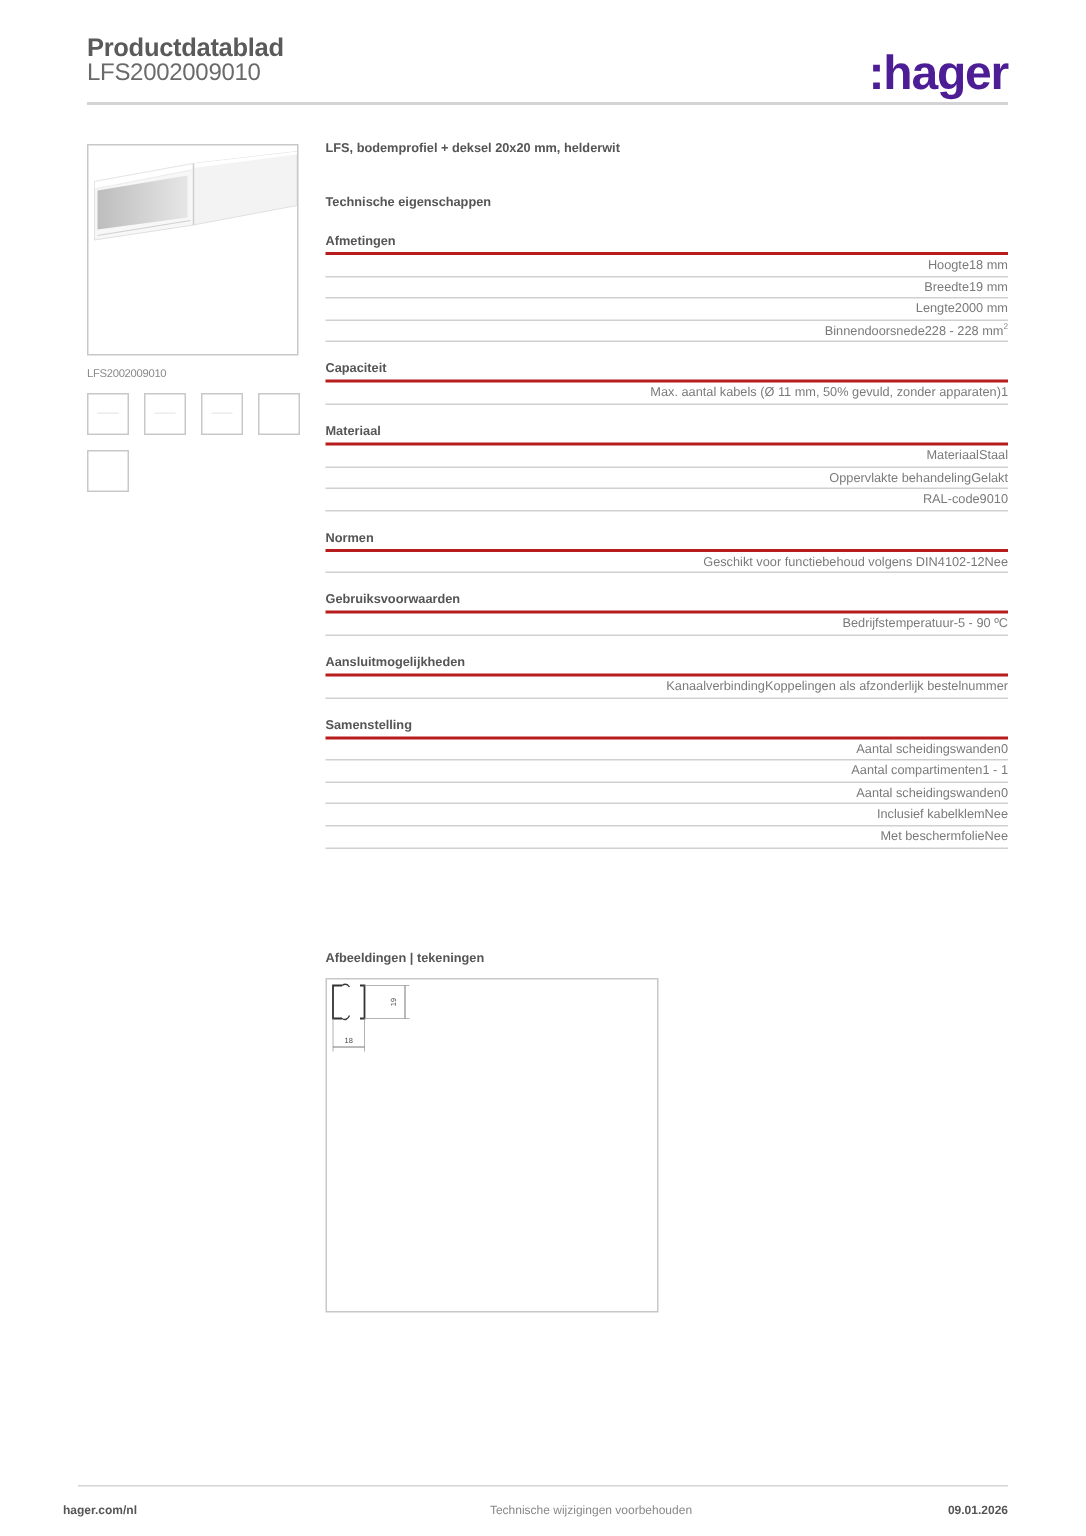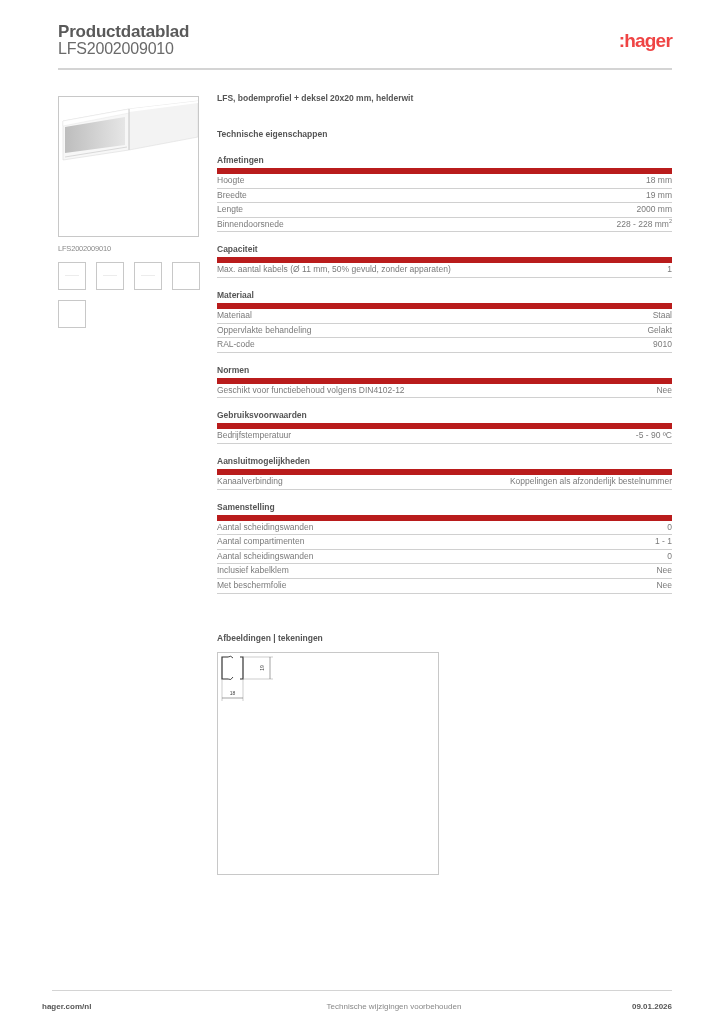--- a/index.html
+++ b/index.html
@@ -2,37 +2,37 @@
 <html><head>
 <meta charset="utf-8">
 <style>
   html, body { margin: 0; padding: 0; background: #ffffff; }
   body { width: 724px; height: 1024px; position: relative; overflow: hidden;
          font-family: "Liberation Sans", sans-serif; color: #555; }
 
   .header { position: absolute; left: 58px; top: 22px; width: 614px; height: 48px; }
   .doc-title { position: absolute; left: 0; top: 0; font-size: 17px; font-weight: bold; color: #5a5a5a; letter-spacing: -0.2px; }
   .doc-code { position: absolute; left: 0; top: 18px; font-size: 16px; color: #6a6a6a; letter-spacing: -0.2px; }
-  .logo { position: absolute; right: 0; top: 8px; font-size: 19px; font-weight: bold; color: #ef4444; letter-spacing: -0.8px; margin-left: 28px; }
+  .logo { position: absolute; right: 0; top: 8px; font-size: 32px; font-weight: bold; color: #4c1d95; letter-spacing: -0.8px; margin-left: 28px; }
   .header-rule { position: absolute; left: 58px; top: 68px; width: 614px; height: 2px; background: #d4d4d4; }
 
   
   .main-image { position: absolute; left: 58px; top: 96px; width: 141px; height: 141px; border: 1px solid #c8c8c8; box-sizing: border-box; background: #fff; overflow: hidden; }
   .image-caption { position: absolute; left: 58px; top: 244px; font-size: 7.5px; color: #8a8a8a; letter-spacing: -0.2px; }
   .thumb { position: absolute; width: 28px; height: 28px; border: 1px solid #c8c8c8; box-sizing: border-box; background: #fff; }
   .thumb .line { position: absolute; left: 6px; right: 6px; top: 12px; height: 1px; background: #ececec; }
 
   
   .content { position: absolute; left: 217px; top: 93px; width: 455px; }
   .product-desc { font-size: 8.5px; font-weight: bold; color: #555; height: 14px; }
   .tech-heading { font-size: 8.5px; font-weight: bold; color: #555; margin-top: 22px; height: 14px; }
   .section { margin-top: 12px; }
   .section:first-of-type { margin-top: 8px; }
-  .section-title { font-size: 8.5px; font-weight: bold; color: #555; height: 11px; line-height: 11px; border-bottom: 6px solid #b91c1c; padding-bottom: 2px; }
-  .row { display: flex; justify-content: space-between; font-size: 8.5px; color: #7a7a7a; height: 13.6px; line-height: 13.6px; border-bottom: 1px solid #d0d0d0; }
+  .section-title { font-size: 8.5px; font-weight: bold; color: #555; height: 11px; line-height: 11px; border-bottom: 2px solid #b91c1c; padding-bottom: 2px; }
+  .row { display: flex; justify-content: flex-end; font-size: 8.5px; color: #7a7a7a; height: 13.6px; line-height: 13.6px; border-bottom: 1px solid #d0d0d0; }
   .row .val { text-align: right; }
   sup { font-size: 5.5px; line-height: 0; }
 
   .drawings-title { position: absolute; left: 217px; top: 633px; font-size: 8.5px; font-weight: bold; color: #555; }
   .drawing-box { position: absolute; left: 217px; top: 652px; width: 222px; height: 223px; border: 1px solid #c8c8c8; box-sizing: border-box; background: #fff; }
 
   .footer-rule { position: absolute; left: 52px; top: 990px; width: 620px; height: 1px; background: #d4d4d4; }
   .footer-left { position: absolute; left: 42px; top: 1002px; font-size: 8px; font-weight: bold; color: #555; }
   .footer-center { position: absolute; left: 0; width: 724px; text-align: center; top: 1002px; font-size: 8px; color: #888; margin-left: 32px; }
   .footer-right { position: absolute; right: 52px; top: 1002px; font-size: 8px; font-weight: bold; color: #555; }

